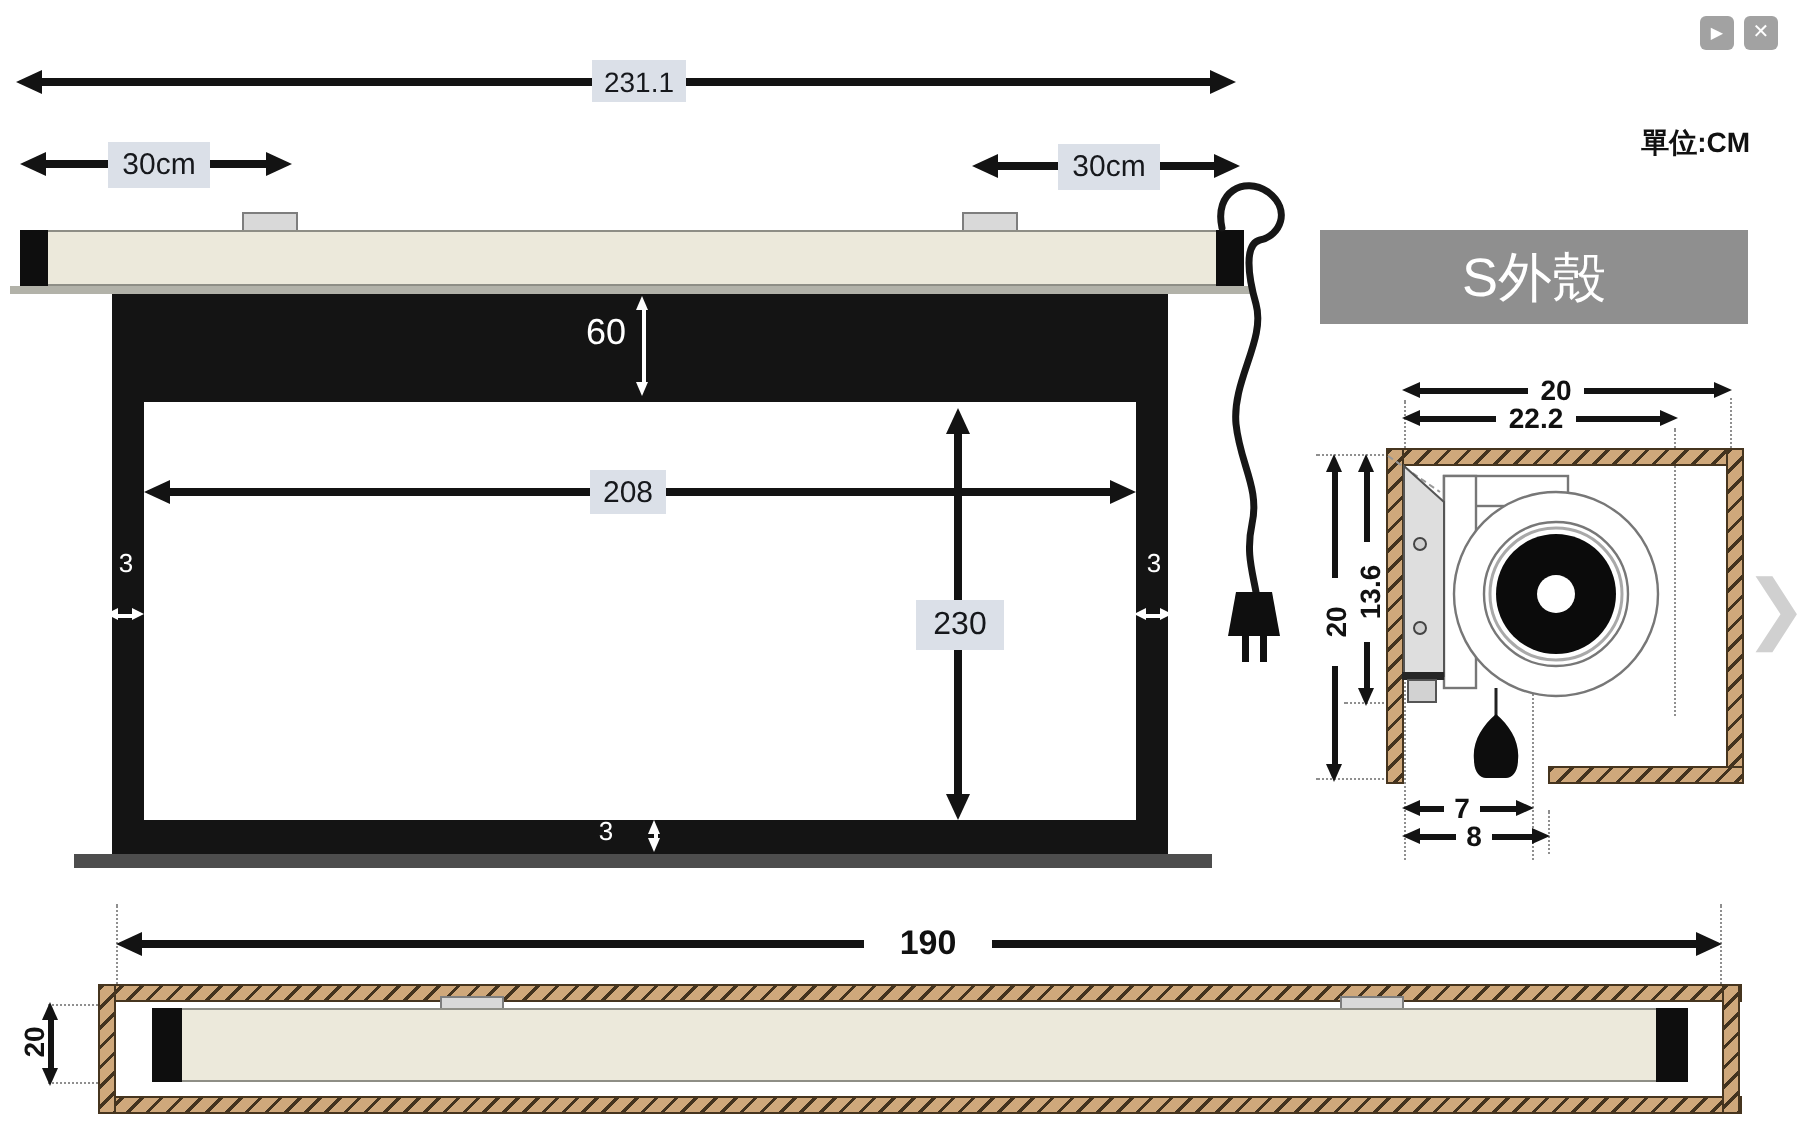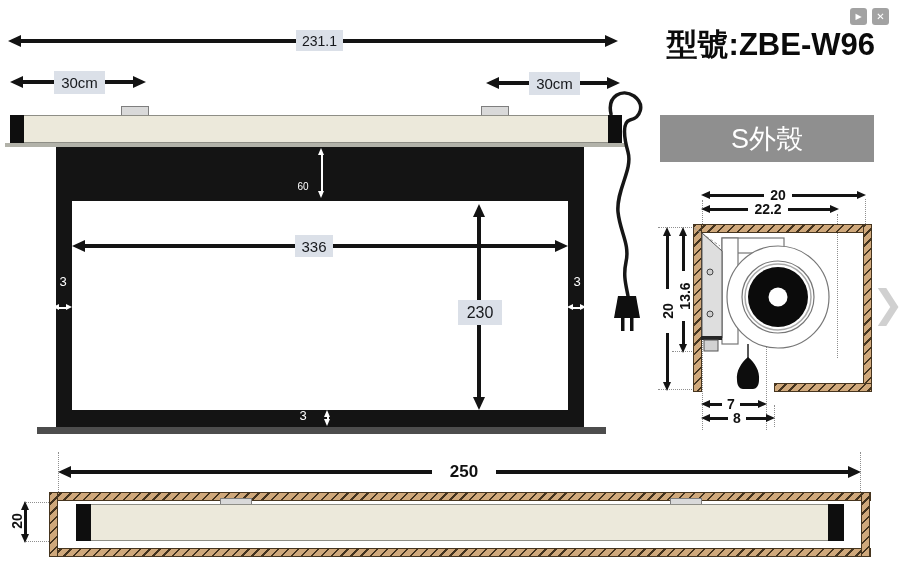--- a/index.html
+++ b/index.html
@@ -50,21 +50,21 @@
 
 <div id="stage">
 
   <div class="winbtn" style="left:850px;top:8px;font-size:8px;">
     <span>▶</span>
   </div>
   <div class="winbtn" style="left:872px;top:8px;font-size:10px;">
     <span>✕</span>
   </div>
 
-  <div class="abs" style="left:560px;top:24px;width:315px;text-align:right;font-size:31px;font-weight:bold;color:#0b0b0b;">型號:ZBE-W96</div>
+  <div class="abs" style="left:560px;top:63px;width:315px;text-align:right;font-size:14px;font-weight:bold;">單位:CM</div>
 
   <div>
 
     <div>
       <div class="ah l" style="left:8px;top:35px;"></div>
       <div class="ah r" style="left:605px;top:35px;"></div>
       <div class="lh" style="left:20px;top:39px;width:586px;"></div>
       <div class="tag" style="left:296px;top:30px;width:47px;height:21px;">231.1</div>
     </div>
 
@@ -91,28 +91,28 @@
     <div class="abs" style="left:5px;top:143px;width:622px;height:4px;background:#b2b2a9;"></div>
 
     <div class="abs" style="left:56px;top:147px;width:528px;height:280px;background:#141414;"></div>
     <div class="abs" style="left:72px;top:201px;width:496px;height:209px;background:#fff;"></div>
     <div class="abs" style="left:37px;top:427px;width:569px;height:7px;background:#4d4d4d;"></div>
 
     <div>
       <div class="ah wu" style="left:318px;top:148px;"></div>
       <div class="ah wd" style="left:318px;top:191px;"></div>
       <div class="wlv" style="left:321px;top:153px;height:40px;"></div>
-      <div class="wtxt" style="left:290px;top:178px;width:26px;height:16px;font-size:10px;">60</div>
+      <div class="wtxt" style="left:290px;top:158px;width:26px;height:16px;font-size:18px;">60</div>
     </div>
 
     <div>
       <div class="ah l" style="left:72px;top:240px;"></div>
       <div class="ah r" style="left:555px;top:240px;"></div>
       <div class="lh" style="left:84px;top:244px;width:472px;"></div>
-      <div class="tag" style="left:295px;top:235px;width:38px;height:22px;font-size:15px;">336</div>
+      <div class="tag" style="left:295px;top:235px;width:38px;height:22px;font-size:15px;">208</div>
     </div>
 
     <div>
       <div class="ah u" style="left:473px;top:204px;"></div>
       <div class="ah d" style="left:473px;top:397px;"></div>
       <div class="lv" style="left:477px;top:214px;height:186px;"></div>
       <div class="tag" style="left:458px;top:300px;width:44px;height:25px;font-size:16px;">230</div>
     </div>
 
     <div>
@@ -230,21 +230,21 @@
     <div class="dv" style="left:58px;top:452px;height:40px;"></div>
     <div class="dv" style="left:860px;top:452px;height:40px;"></div>
     <div class="dh" style="left:24px;top:502px;width:33px;"></div>
     <div class="dh" style="left:24px;top:541px;width:33px;"></div>
 
     <div>
       <div class="ah l" style="left:58px;top:466px;"></div>
       <div class="ah r" style="left:848px;top:466px;"></div>
       <div class="lh" style="left:70px;top:470px;width:362px;"></div>
       <div class="lh" style="left:496px;top:470px;width:352px;"></div>
-      <div class="mlab" style="left:432px;top:461px;width:64px;height:22px;font-size:17px;font-weight:600;">250</div>
+      <div class="mlab" style="left:432px;top:461px;width:64px;height:22px;font-size:17px;font-weight:600;">190</div>
     </div>
 
     <div class="hatch" style="left:49px;top:492px;width:822px;height:9px;"></div>
     <div class="hatch" style="left:49px;top:548px;width:822px;height:9px;"></div>
     <div class="hatch" style="left:49px;top:492px;width:9px;height:65px;"></div>
     <div class="hatch" style="left:861px;top:492px;width:9px;height:65px;"></div>
 
     <div class="tab" style="left:220px;top:498px;width:32px;height:7px;"></div>
     <div class="tab" style="left:670px;top:498px;width:32px;height:7px;"></div>
 

